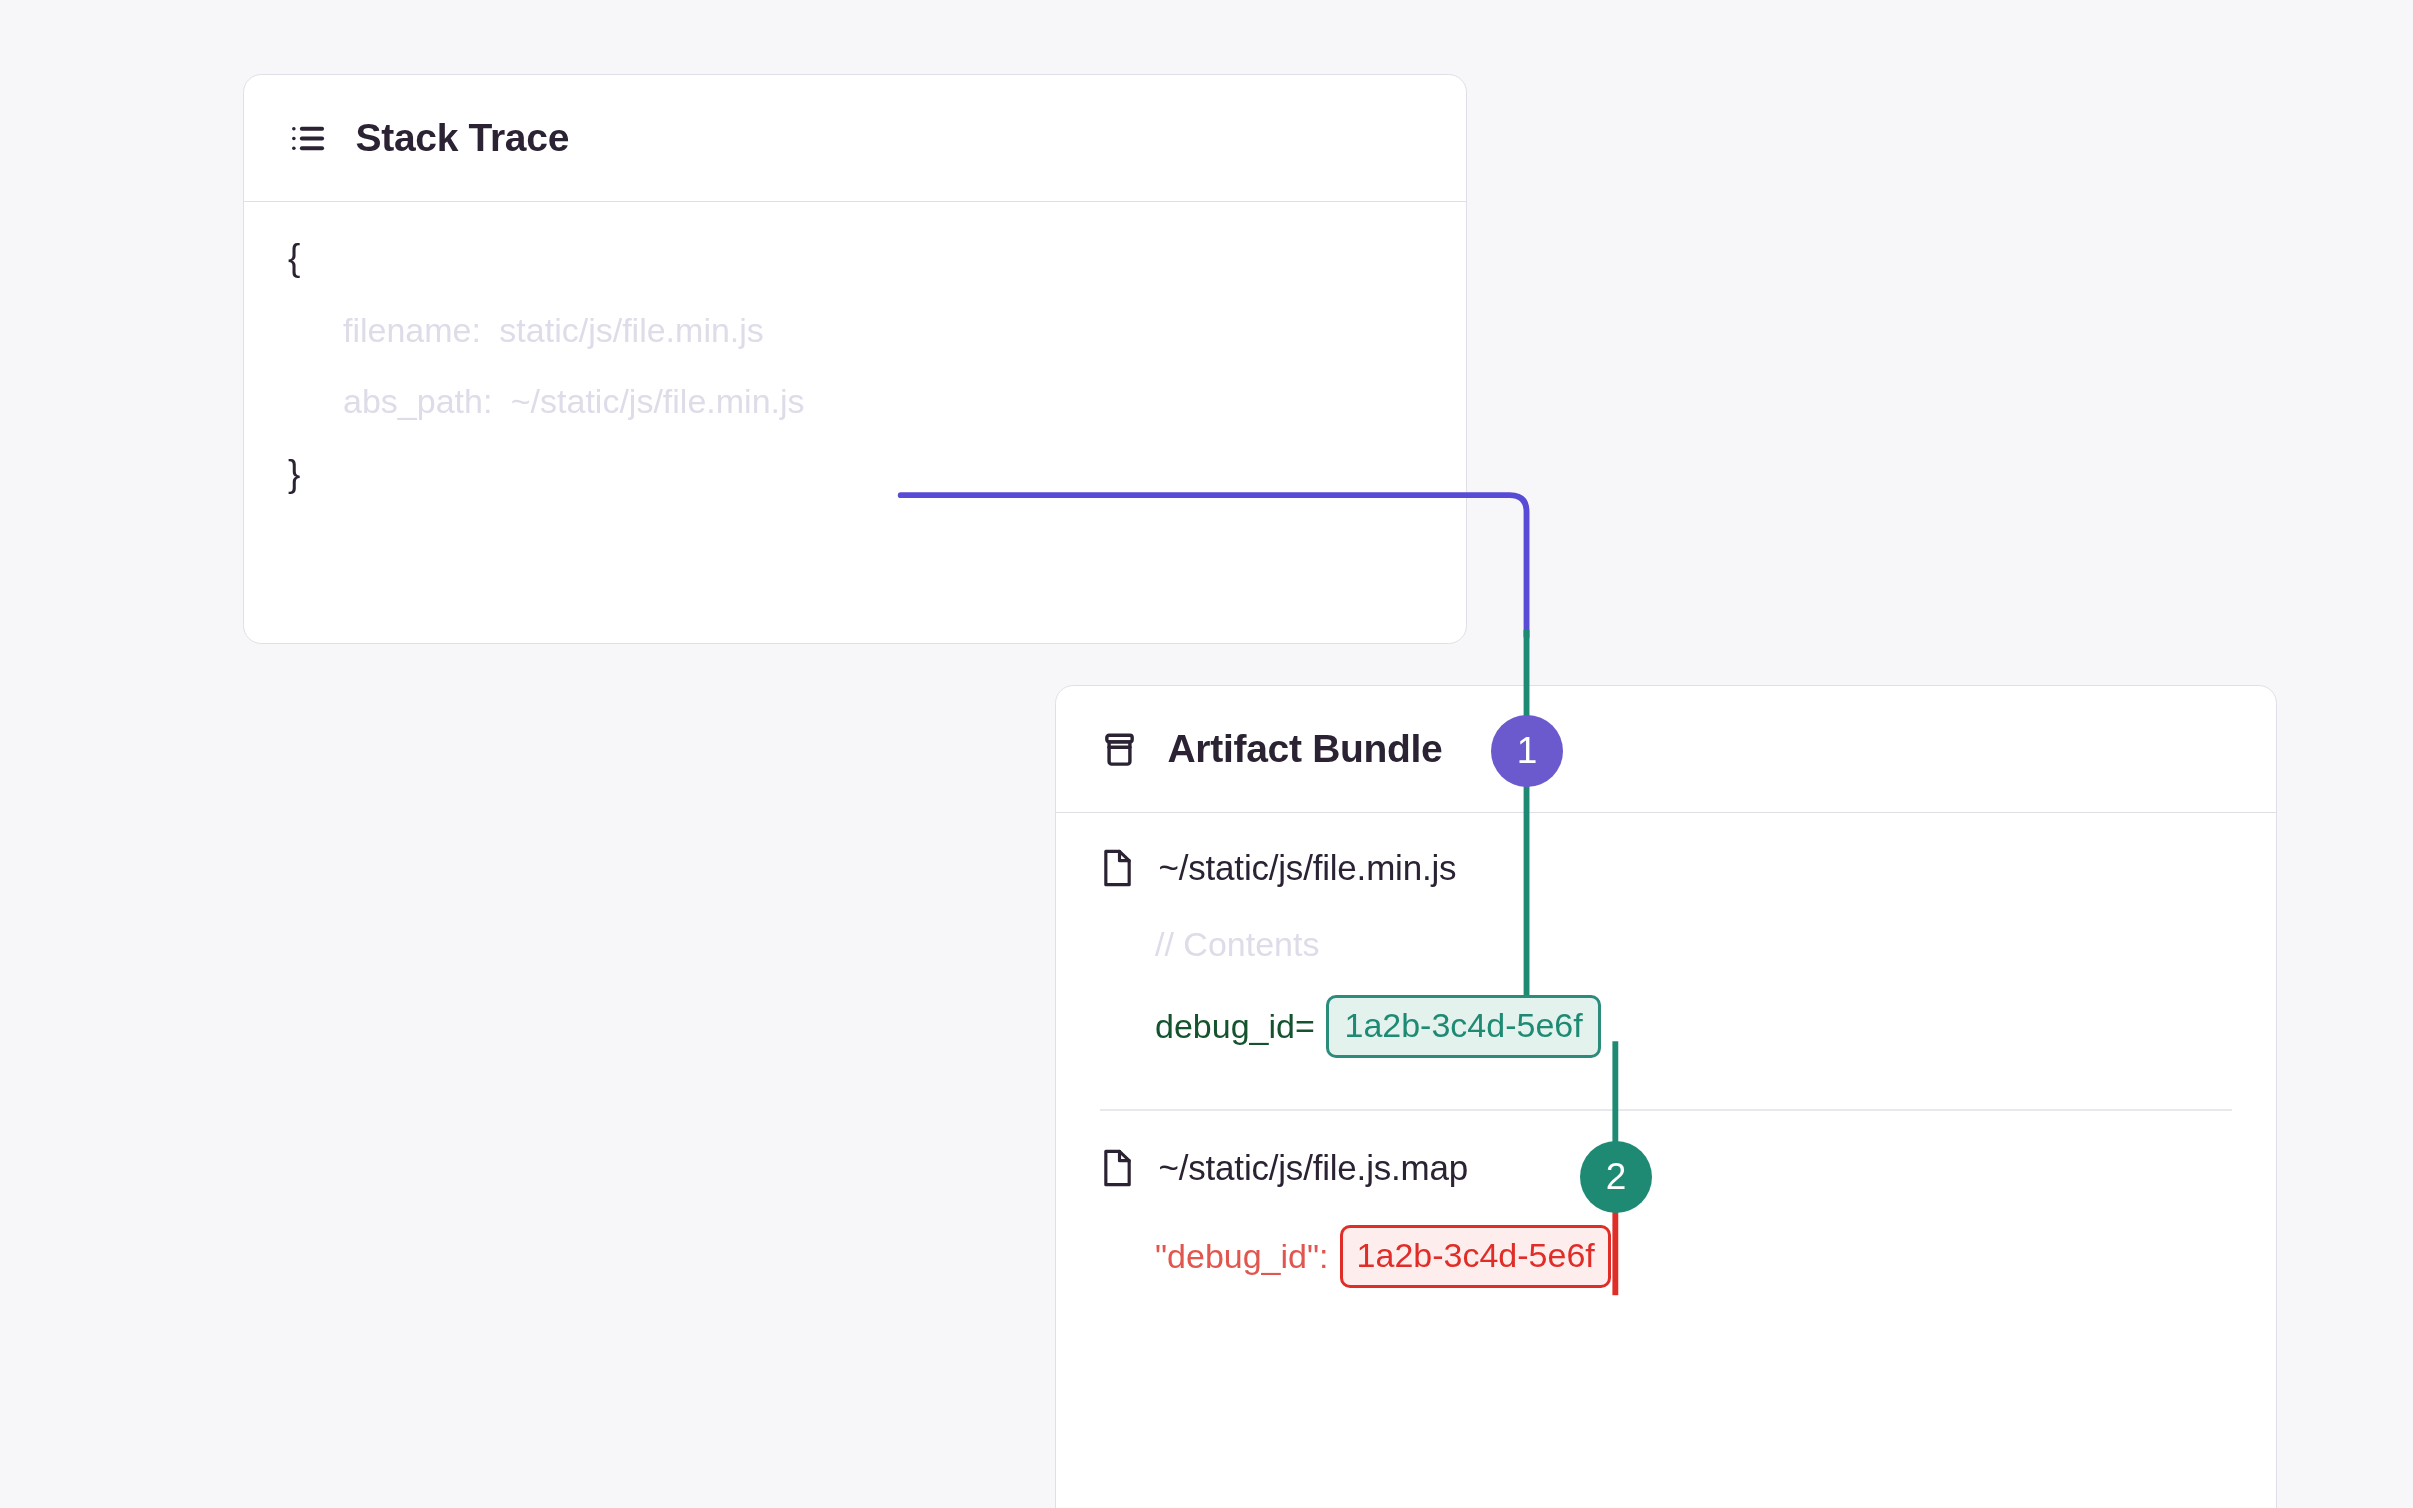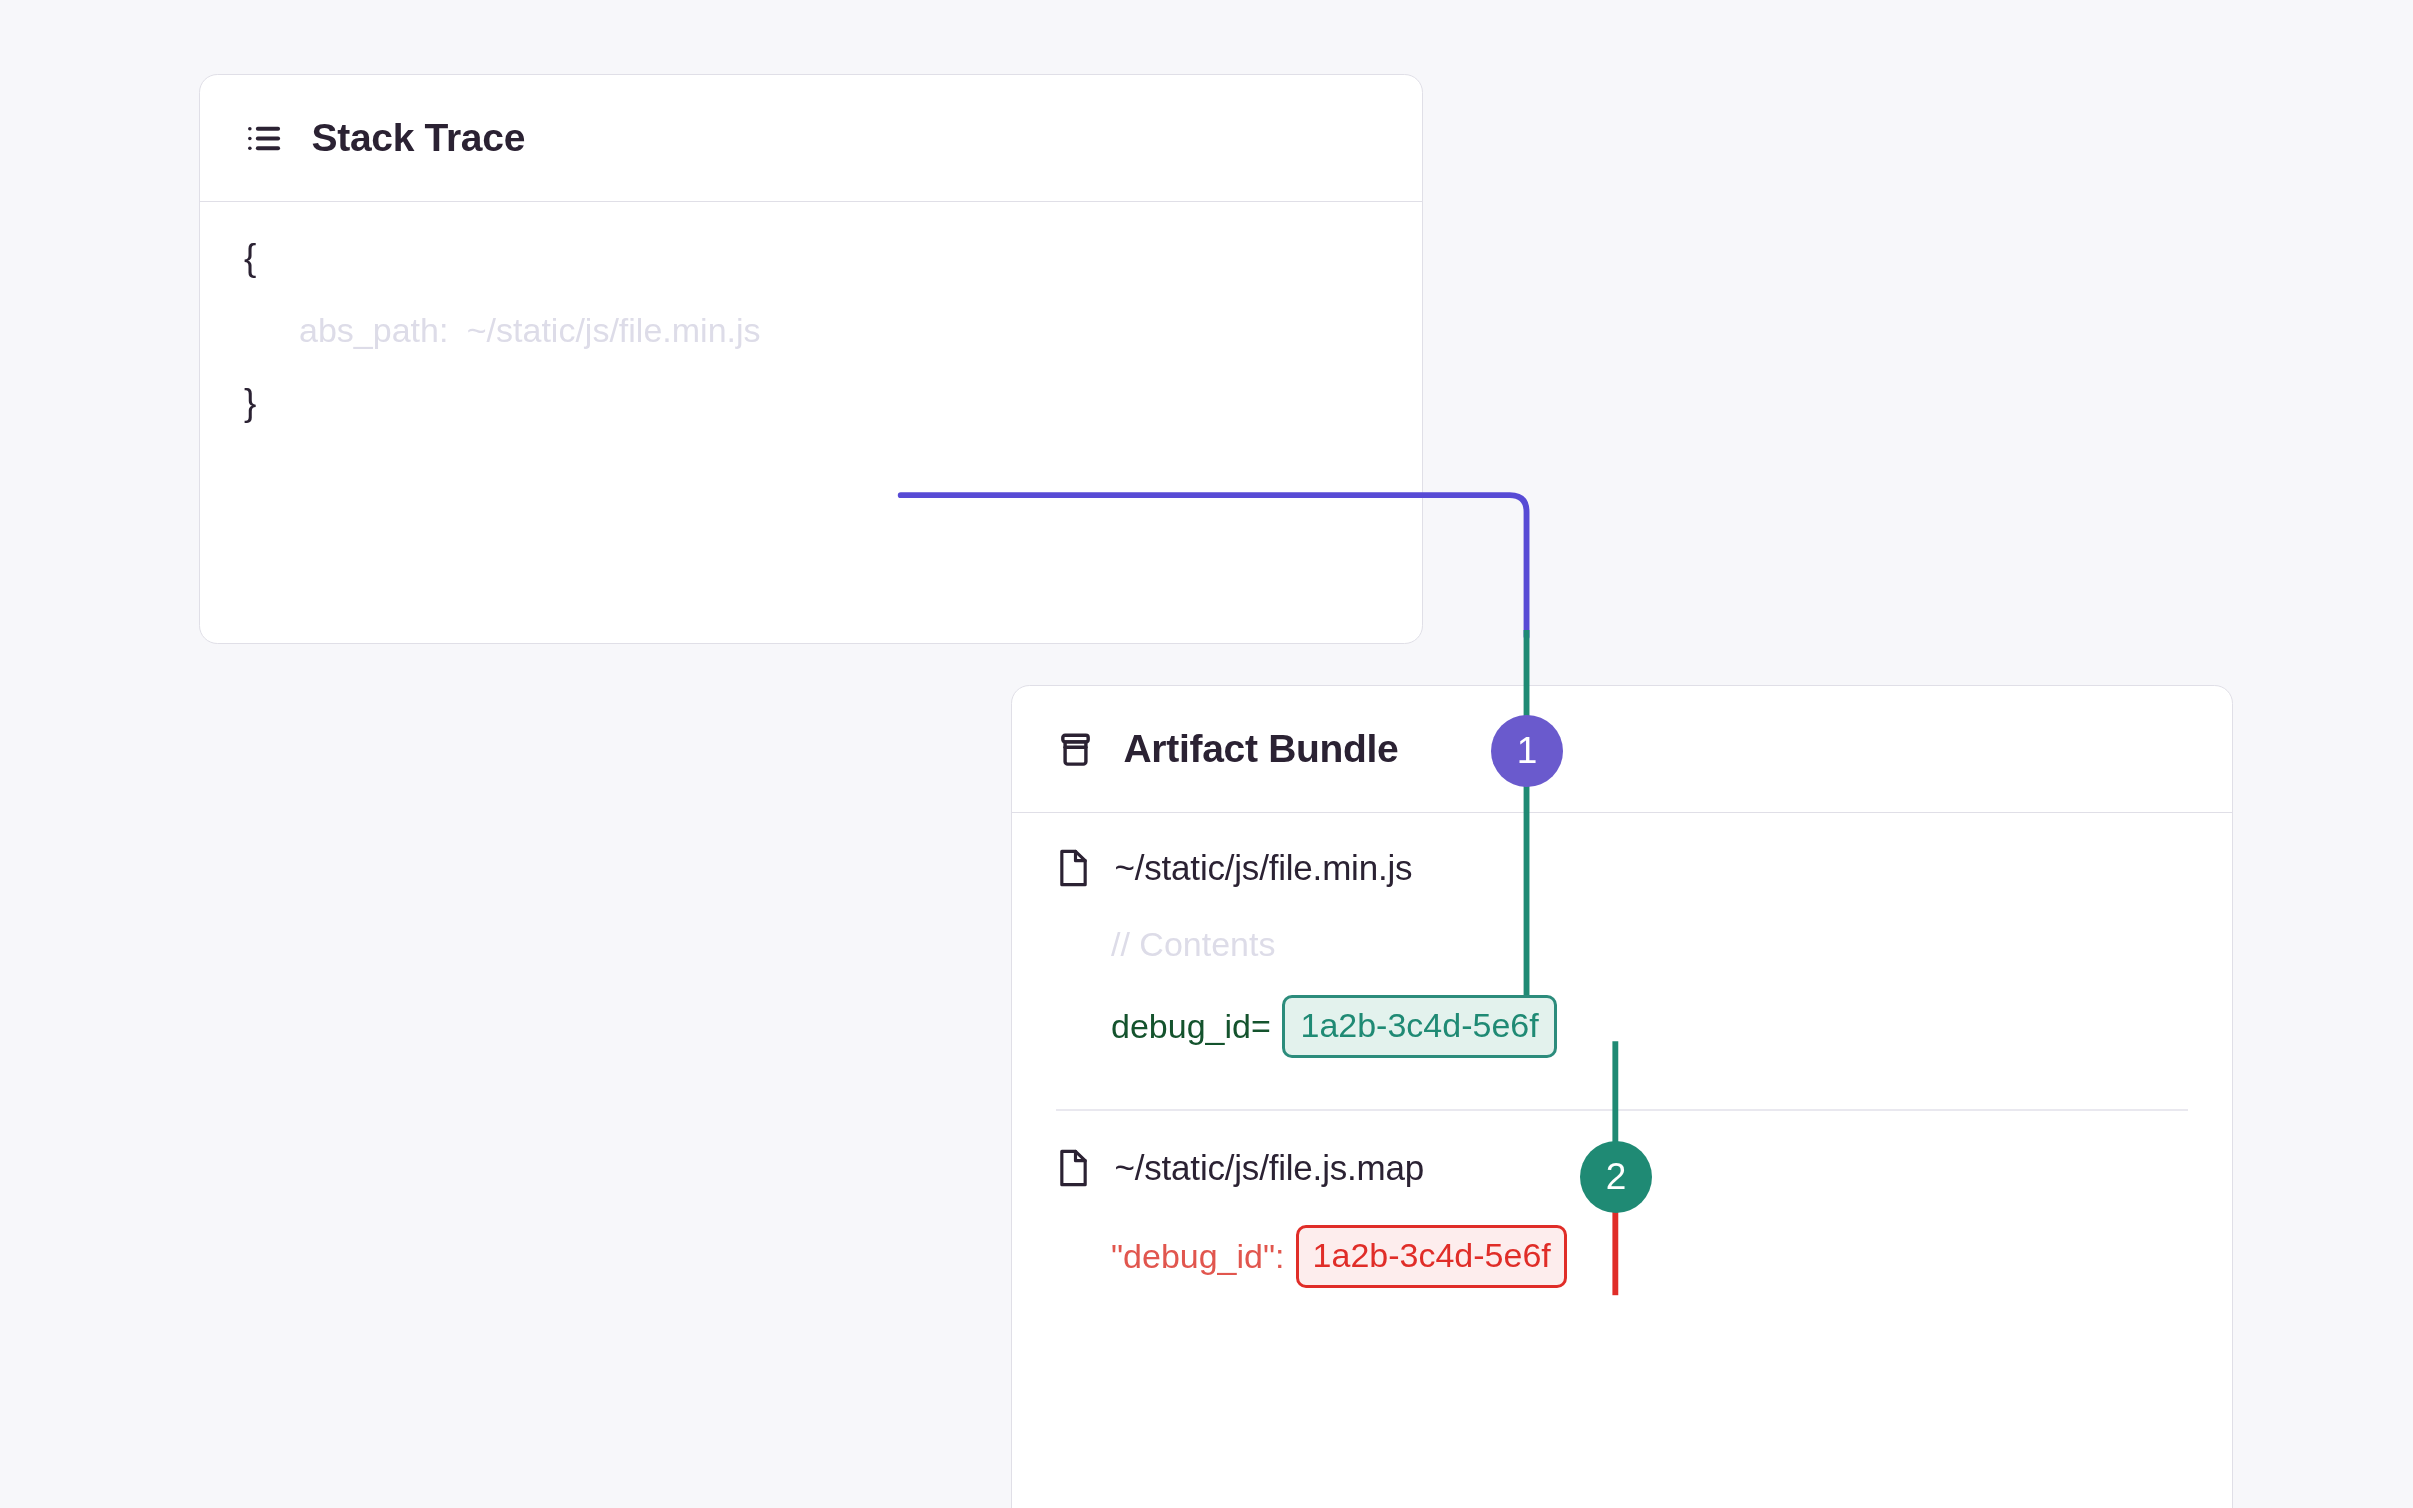--- a/index.html
+++ b/index.html
@@ -19,20 +19,21 @@
     background: #F7F7FA;
   }
 
   
   .card {
     position: absolute;
     background: #FFFFFF;
     border: 1.7px solid #E0DFE7;
     border-radius: 18.4px;
     overflow: visible;
+    margin-left: 44px;
   }
 
   #stack-trace-card {
     left: 199px;
     top: 74px;
     width: 1224px;
     height: 570px;
   }
 
   #artifact-bundle-card {
@@ -245,20 +246,24 @@
       <span class="card-title">Stack Trace</span>
     </div>
 
     <div class="card-body">
 
 
       <div class="code-line" style="margin-bottom:37px;">
         <span class="brace">{</span>
       </div>
 
+      <div class="code-line row-indent" style="margin-bottom:37px;">
+        <span class="muted-key">filename:</span>
+        <span class="muted-val">static/js/file.min.js</span>
+      </div>
 
       <div class="code-line row-indent" style="margin-bottom:37px;">
         <span class="muted-key">abs_path:</span>
         <span class="muted-val">~/static/js/file.min.js</span>
       </div>
 
 
       <div class="code-line">
         <span class="brace">}</span>
       </div>

